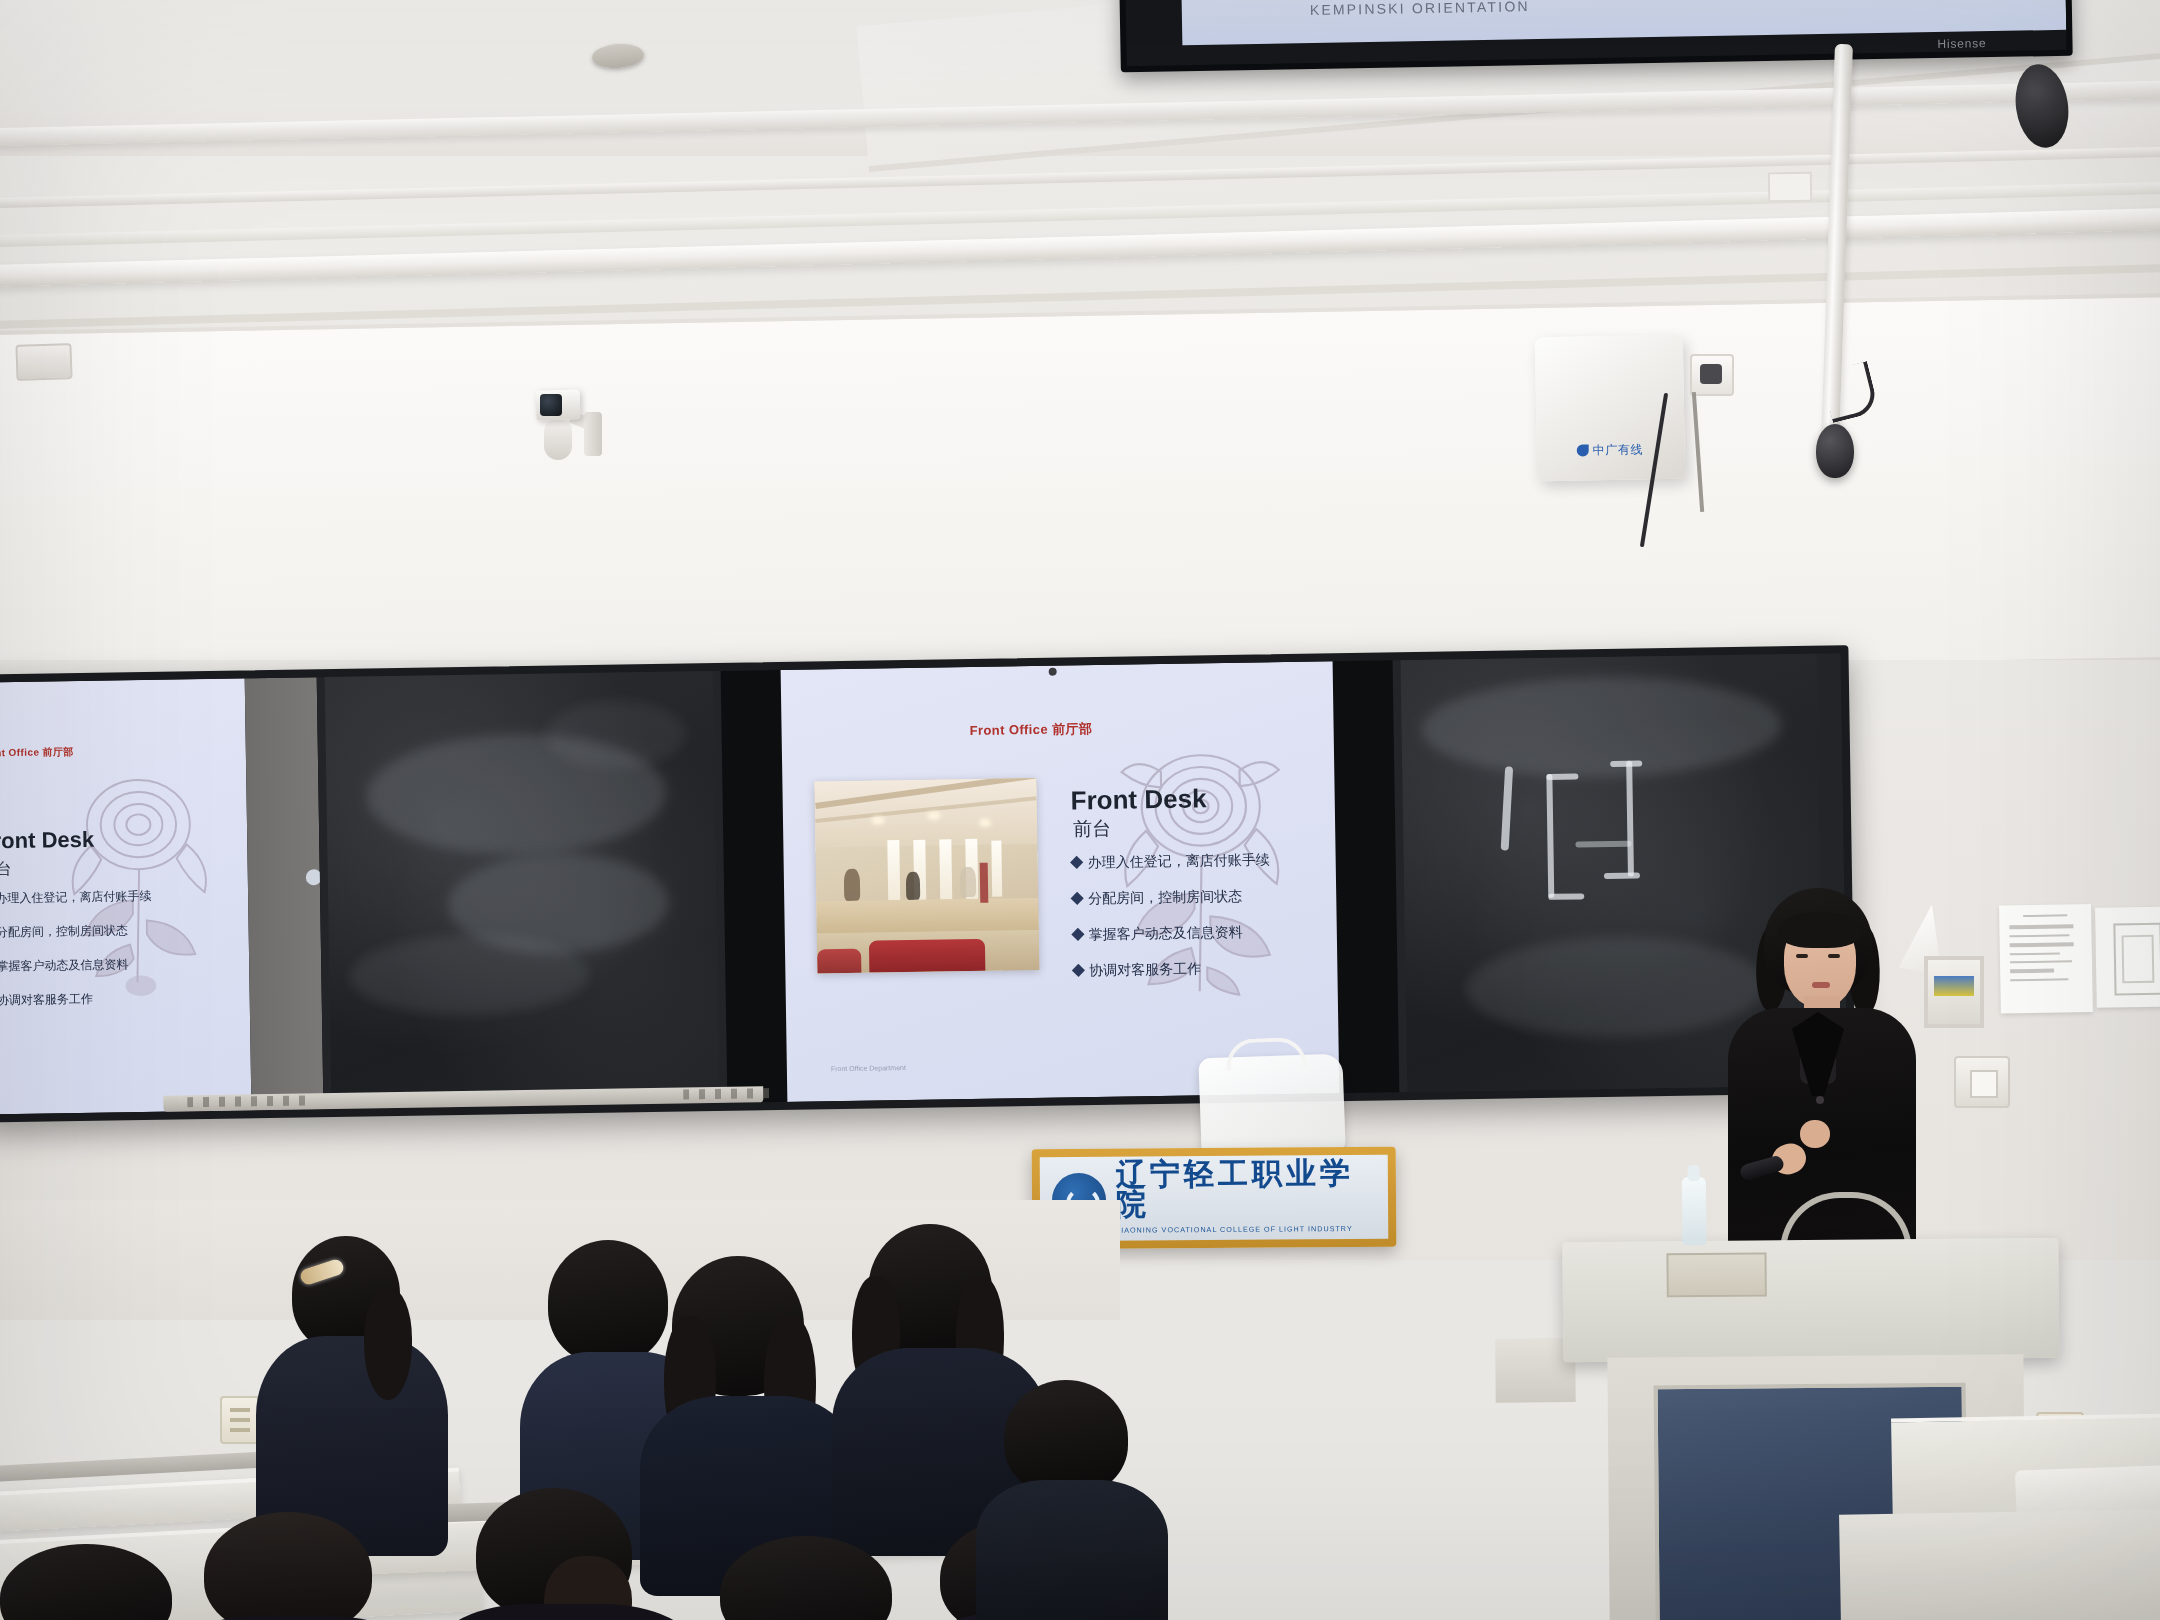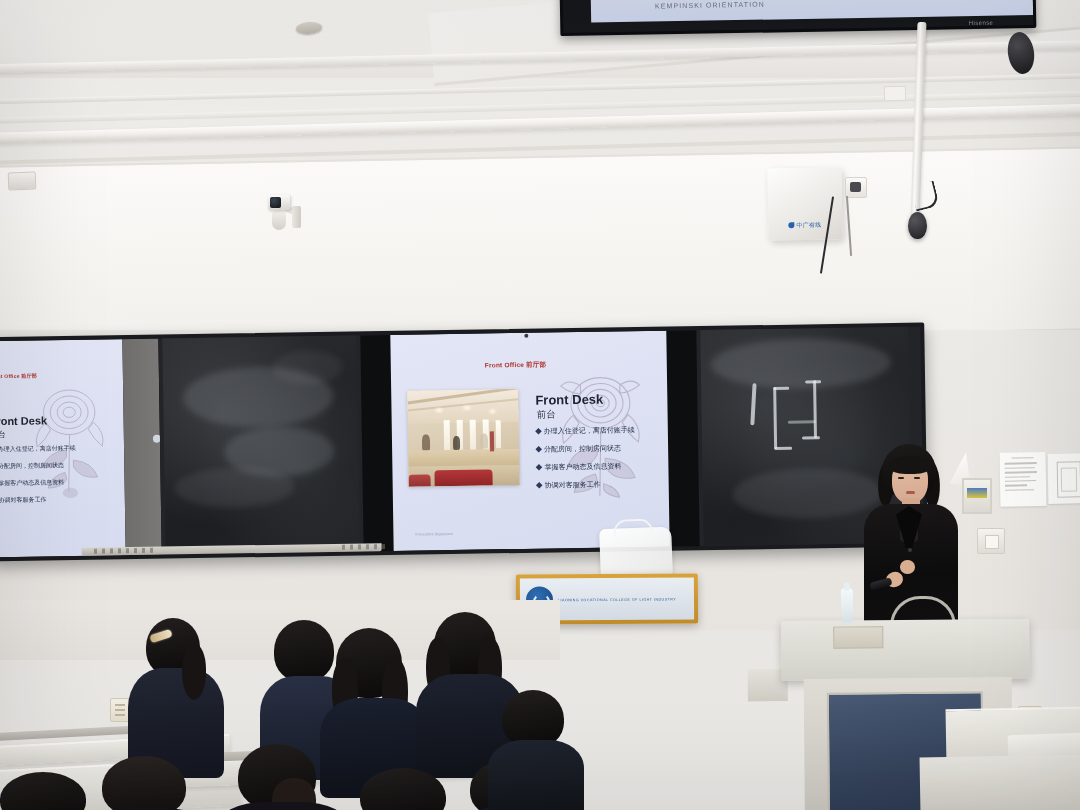--- a/index.html
+++ b/index.html
@@ -738,20 +738,21 @@
     <div class="p-hand"></div>
     <div class="p-clicker"></div>
   </div>
   <div class="chair"></div>
 
   <div class="bag"></div>
   <div class="sign-board">
     <div class="sign-inner">
       <div class="sign-logo"></div>
       <div class="sign-txt">
+        <div class="sign-cn">辽宁轻工职业学院</div>
         <div class="sign-en">LIAONING VOCATIONAL COLLEGE OF LIGHT INDUSTRY</div>
       </div>
     </div>
   </div>
 
   <div class="lectern">
     <div class="lect-side"></div>
     <div class="lect-top"></div>
     <div class="lect-label"></div>
     <div class="lect-body"></div>

